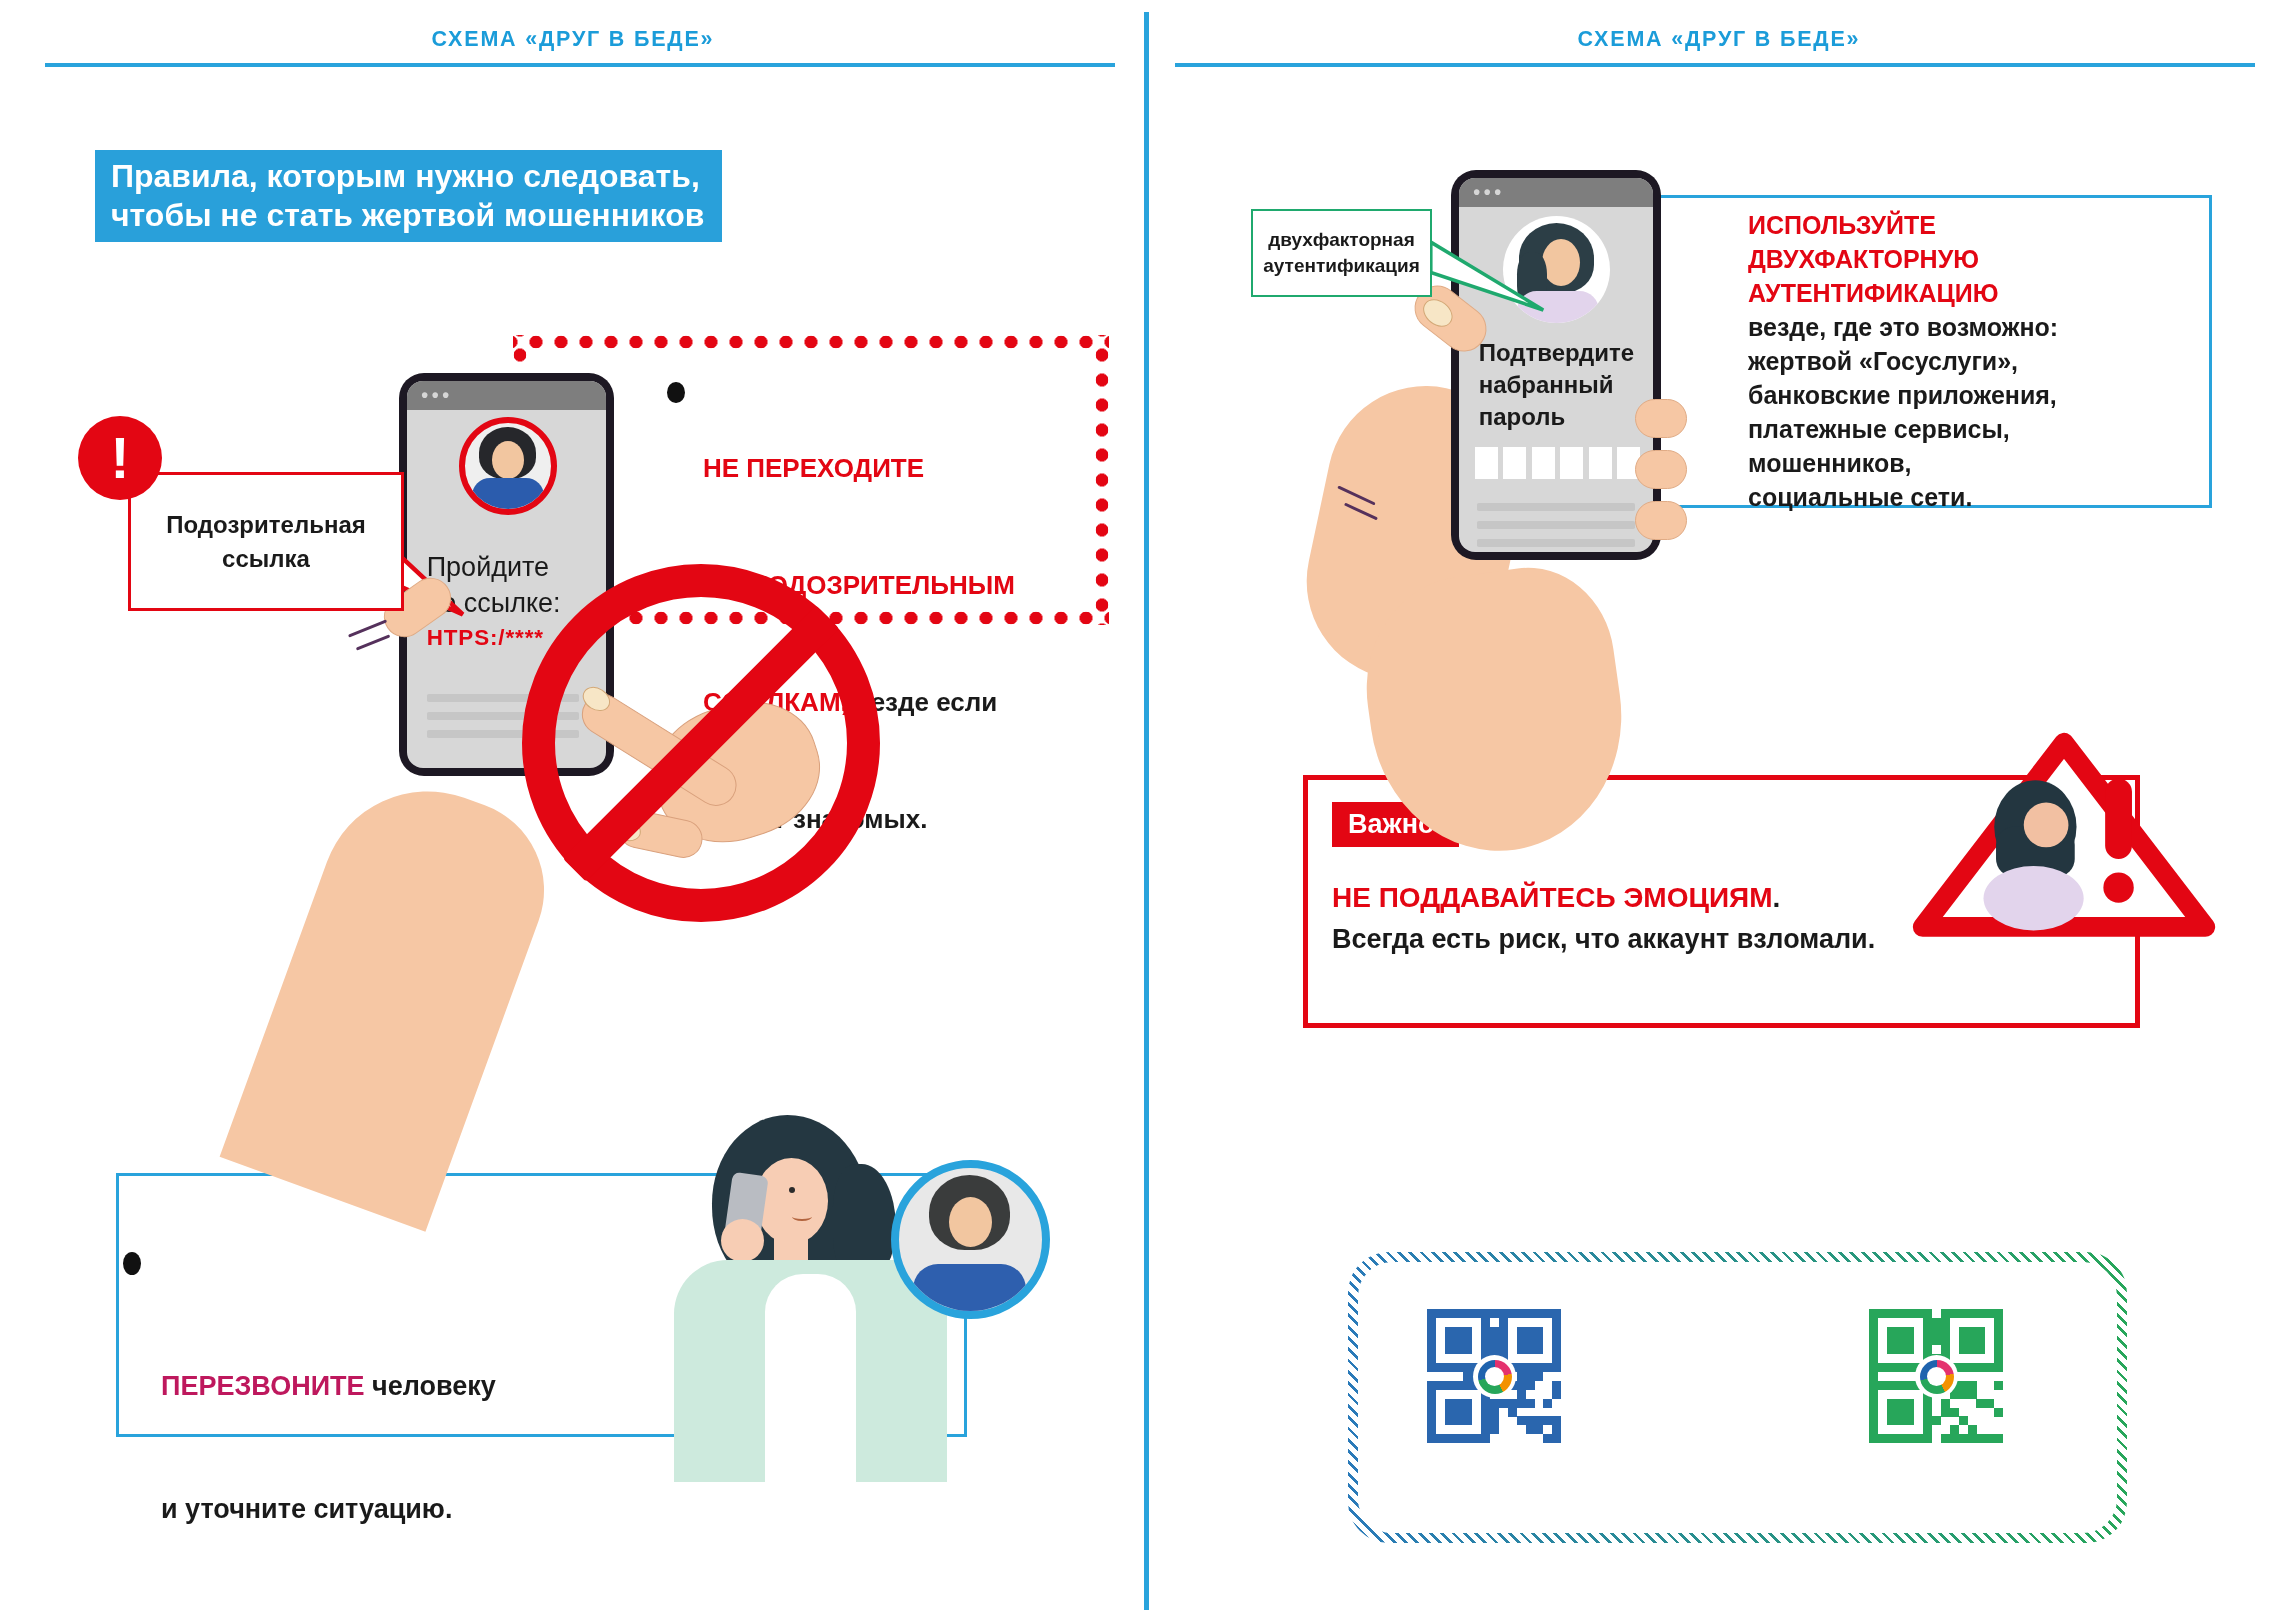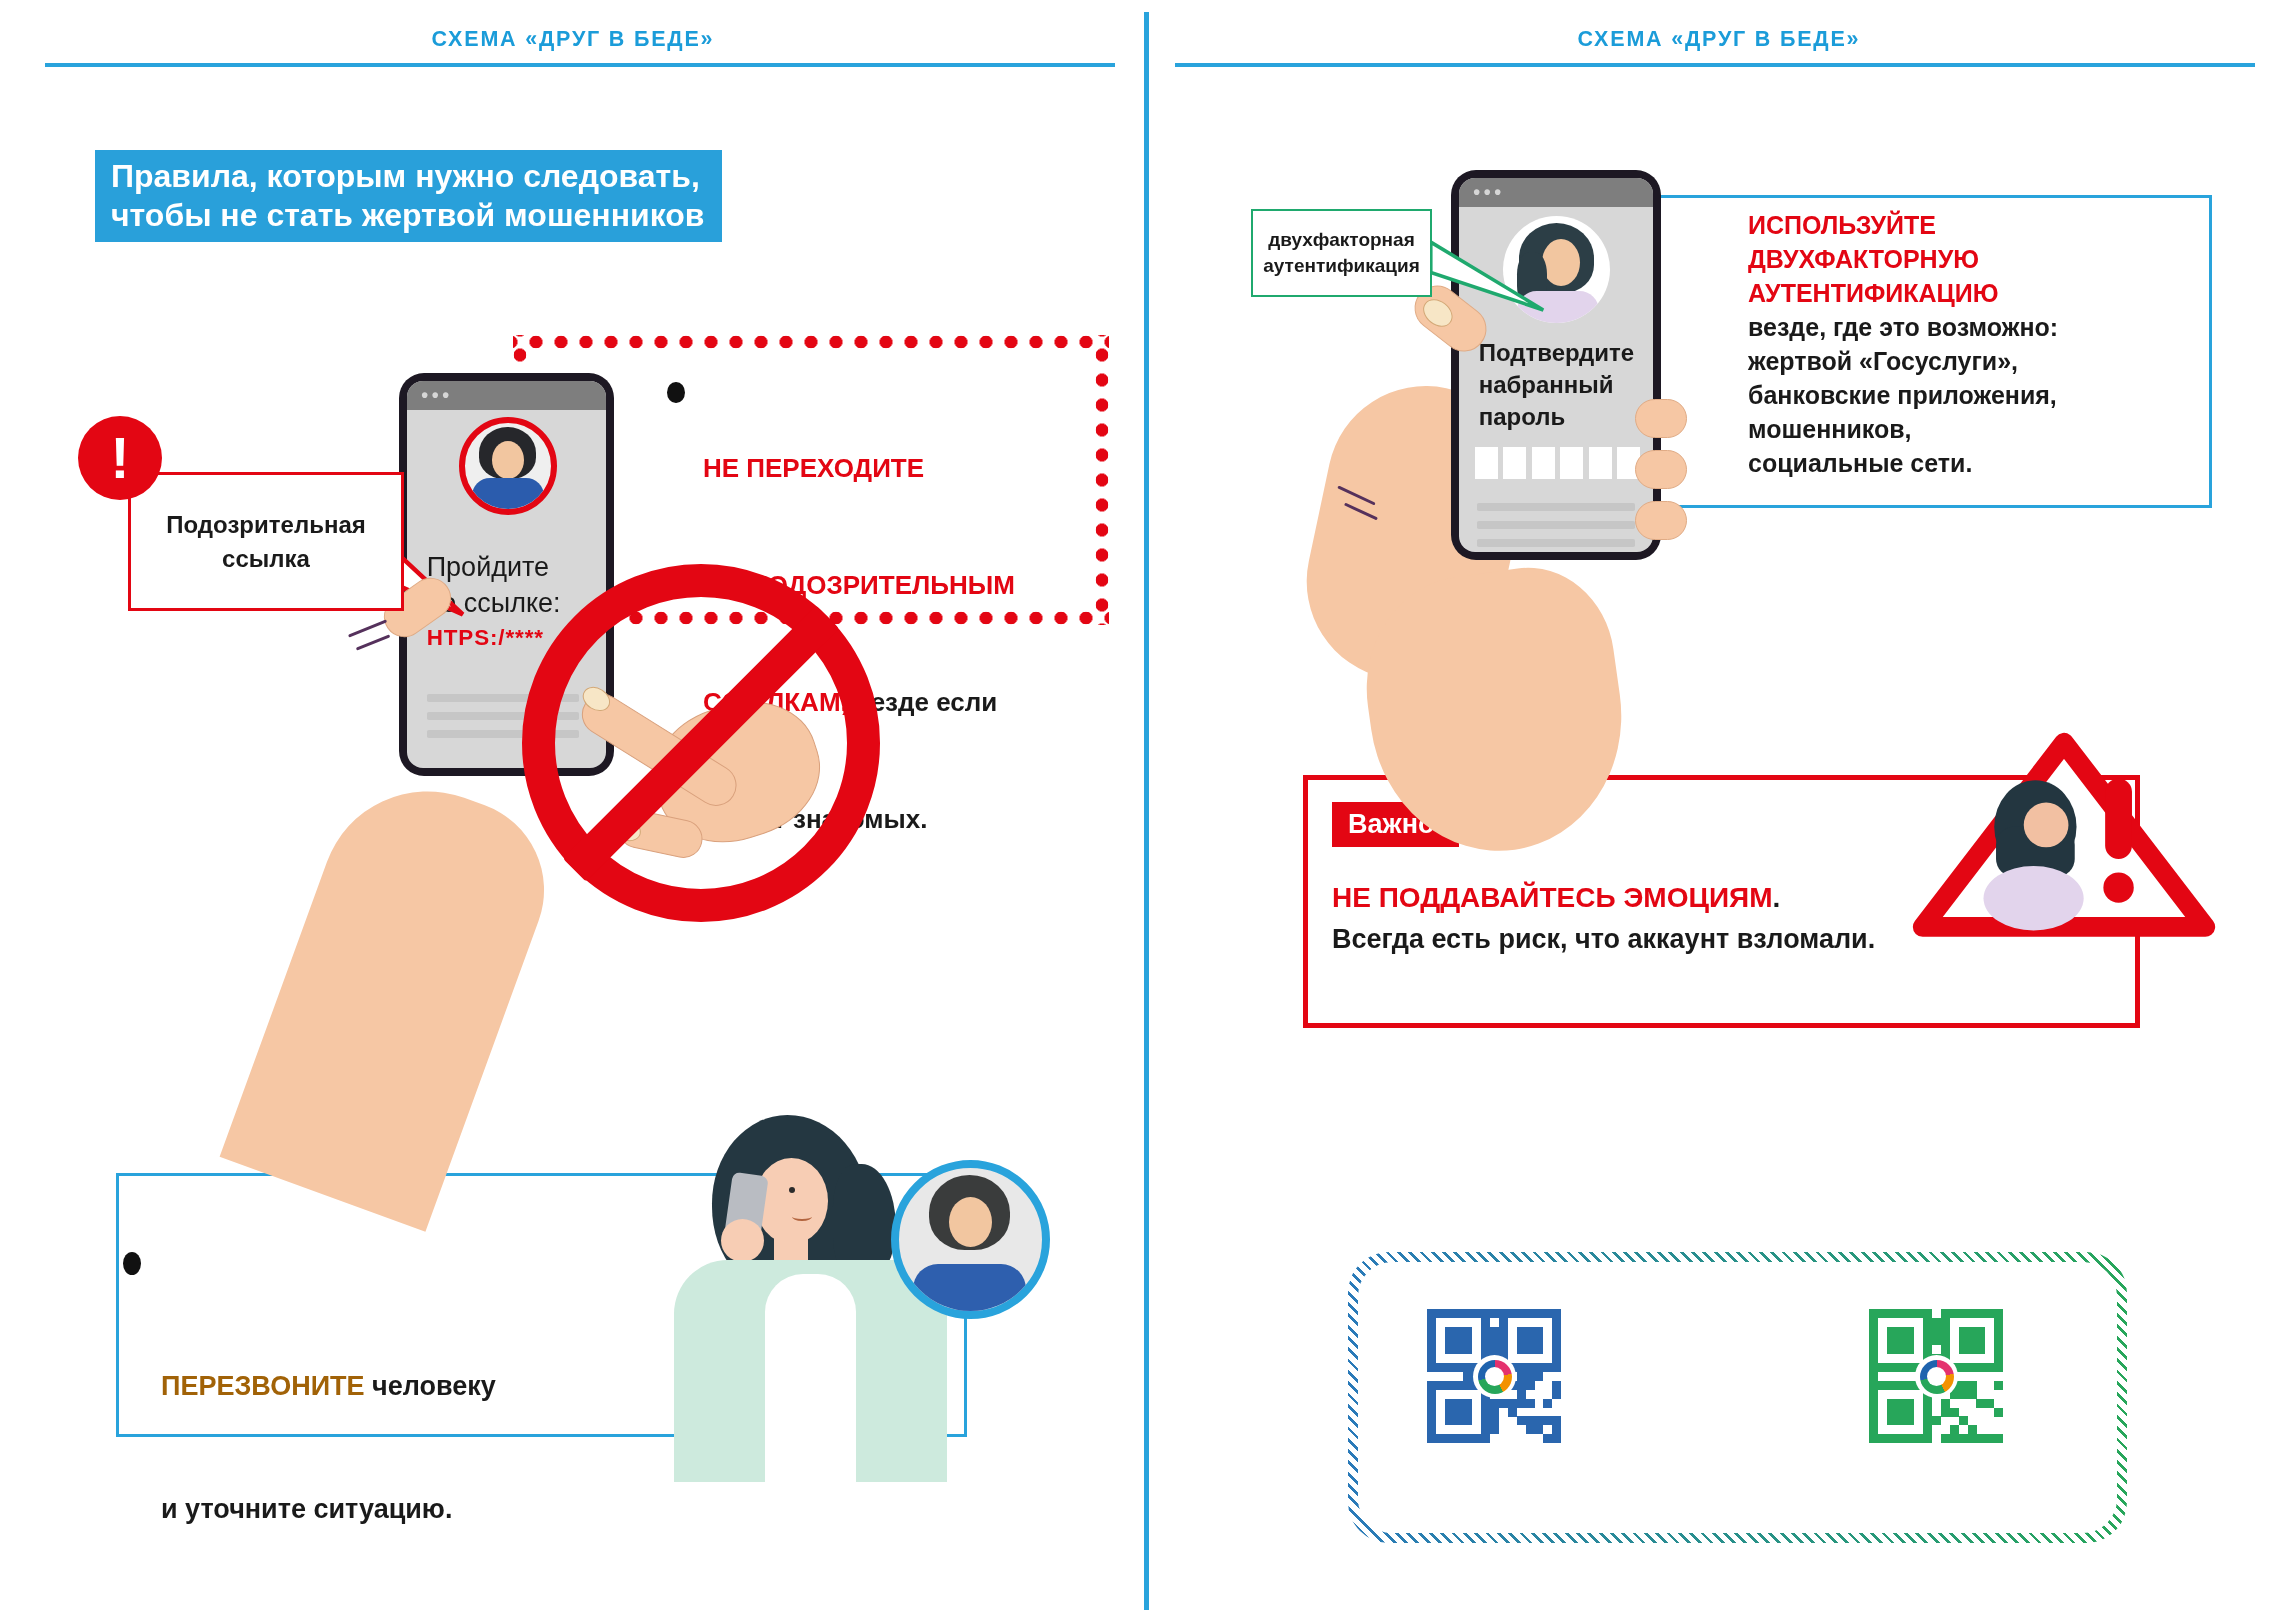--- a/index.html
+++ b/index.html
@@ -56,21 +56,21 @@
            justify-content:center;text-align:center;z-index:5;box-sizing:border-box;}
 
   .excl-circle{position:absolute;left:78px;top:416px;width:84px;height:84px;border-radius:50%;background:#e30613;
                color:#fff;font-size:57px;display:flex;align-items:center;justify-content:center;z-index:6;}
 
   
   .callback-box{position:absolute;left:116px;top:1173px;width:851px;height:264px;border:3.6px solid #29a3dc;
                 box-sizing:border-box;z-index:1;}
   .callback-text{position:absolute;left:161px;top:1243px;font-size:27px;line-height:41px;z-index:2;white-space:pre-wrap;}
   .callback-text .bullet{position:absolute;left:-38px;top:9px;width:18px;height:23px;border-radius:50%;background:#111;}
-  .blue-word{color:#a16207;}
+  .blue-word{color:#be185d;}
 
   
   .tfa-box{position:absolute;left:1585px;top:195px;width:627px;height:313px;border:3.6px solid #29a3dc;
            box-sizing:border-box;z-index:1;}
   .tfa-text{position:absolute;left:1748px;top:208px;width:457px;font-size:25px;line-height:34px;z-index:2;}
 
   .important-box{position:absolute;left:1303px;top:775px;width:837px;height:253px;border:5.4px solid #e30613;
                  box-sizing:border-box;z-index:1;}
   .important-badge{position:absolute;left:1332px;top:802px;background:#e30613;color:#fff;font-size:27px;
                    padding:7.2px 16px;z-index:2;}
@@ -202,20 +202,21 @@
   <div class="header-line" style="left:1175px;width:1080px;"></div>
 
   <div class="tfa-box"></div>
   <div class="tfa-text">
     <div class="red">ИСПОЛЬЗУЙТЕ</div>
     <div class="red">ДВУХФАКТОРНУЮ</div>
     <div class="red">АУТЕНТИФИКАЦИЮ</div>
     <div>везде, где это возможно:</div>
     <div>жертвой «Госуслуги»,</div>
     <div>банковские приложения,</div>
+    <div>платежные сервисы,</div>
     <div>мошенников,</div>
     <div>социальные сети.</div>
   </div>
 
   <div class="abs skin" style="left:1317px;top:385px;width:197px;height:296px;border-radius:99px;transform:rotate(12deg);z-index:3;"></div>
   <div class="abs skin" style="left:1370px;top:573px;width:251px;height:278px;border-radius:50% 40% 60% 60%;transform:rotate(-8deg);z-index:3;"></div>
 
   <div class="phone" style="left:1451px;top:170px;width:210px;height:390px;">
     <div class="screen">
       <div class="screen-bar">•••</div>

